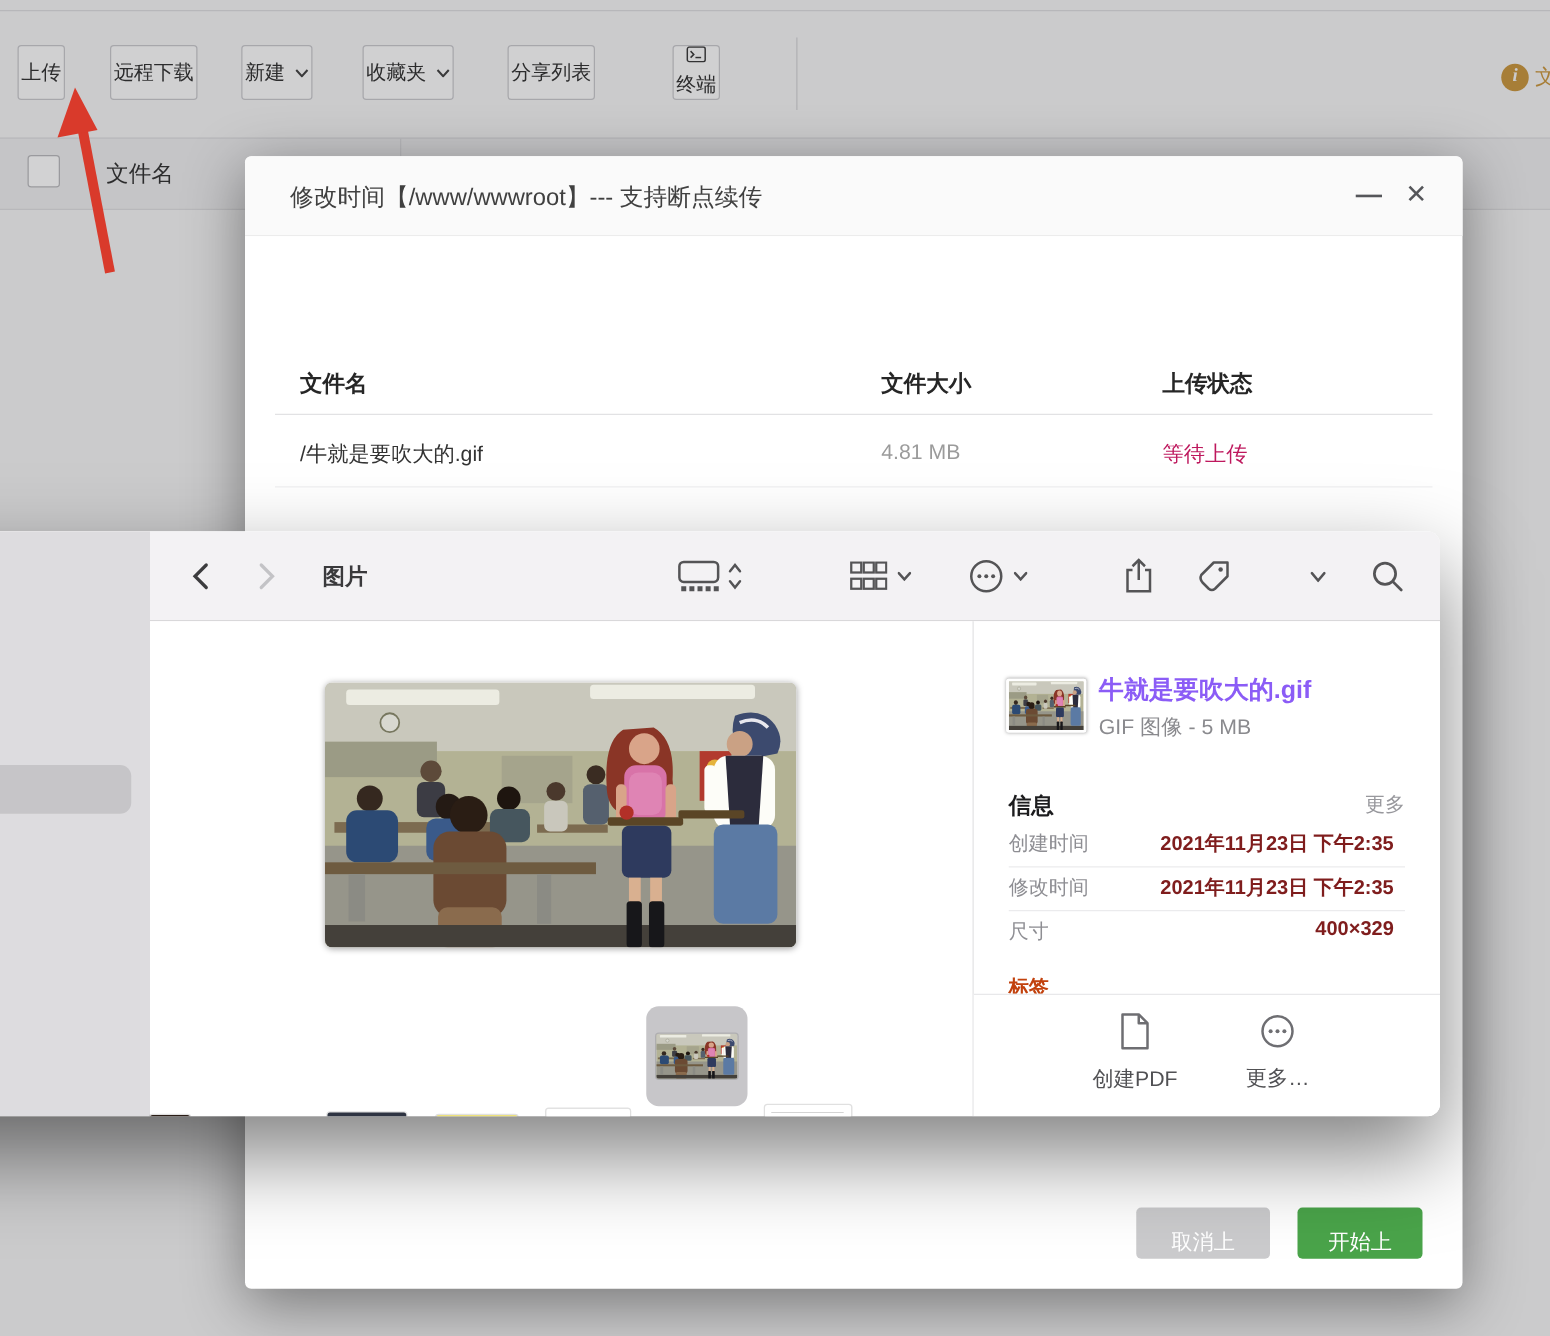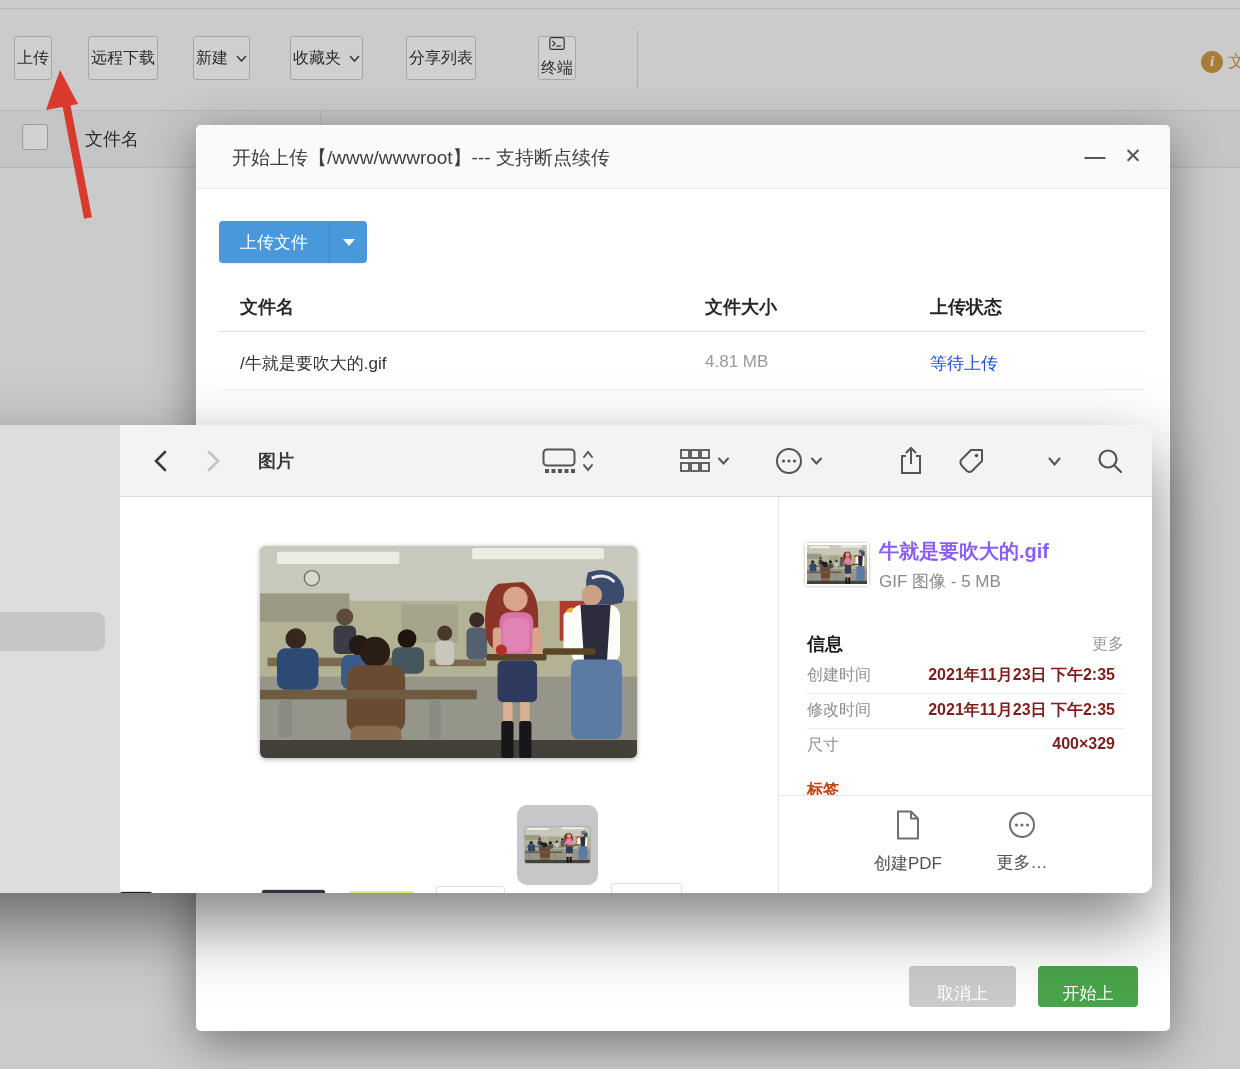--- a/index.html
+++ b/index.html
@@ -137,43 +137,35 @@
 
 <div id="shade"></div>
 
 <svg id="arrow" width="70" height="160" viewBox="0 0 70 160">
   <line x1="50" y1="150" x2="27" y2="30" stroke="#d93a2b" stroke-width="8"></line>
   <polygon points="22,2 8,42 40,36" fill="#d93a2b"></polygon>
 </svg>
 
 <div id="modal">
   <div class="m-header">
-    <div class="m-title">开始上传【/www/wwwroot】--- 支持断点续传</div>
+    <div class="m-title">修改时间【/www/wwwroot】--- 支持断点续传</div>
     <div class="m-ctl m-min">—</div>
     <div class="m-ctl m-close">✕</div>
   </div>
 
-  <div class="split-btn">
-    <div class="split-main">
-      <span>上传文件</span>
-    </div>
-    <div class="split-caret">
-      <span class="caret-tri"></span>
-    </div>
-  </div>
 
   <div class="u-th" style="left:44px;">文件名</div>
   <div class="u-th" style="left:509px;">文件大小</div>
   <div class="u-th" style="left:734px;">上传状态</div>
   <div class="u-div1"></div>
 
   <div>
     <div class="u-td" style="left:44px;color:#333;">/牛就是要吹大的.gif</div>
     <div class="u-td" style="left:509px;color:#9b9b9b;">4.81 MB</div>
-    <div class="u-td" style="left:734px;color:#1d4ed8;">等待上传</div>
+    <div class="u-td" style="left:734px;color:#be185d;">等待上传</div>
   </div>
   <div class="u-div2"></div>
 
   <button class="m-btn m-cancel">取消上传</button>
   <button class="m-btn m-start">开始上传</button>
 </div>
 
 <div id="finder">
   <div class="f-sidebar">
     <div class="f-sel-pill"></div>

